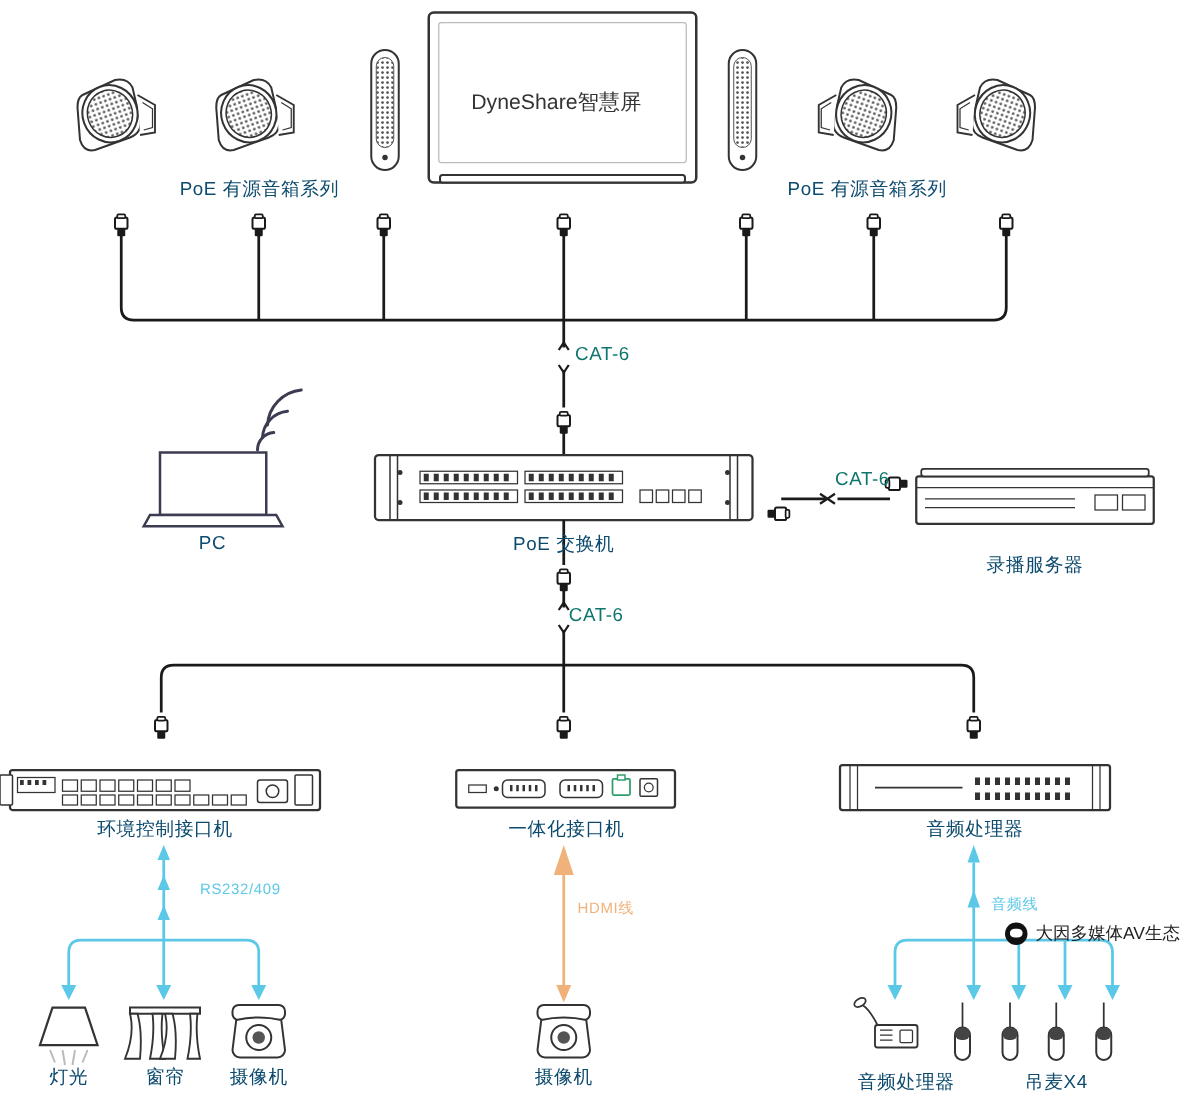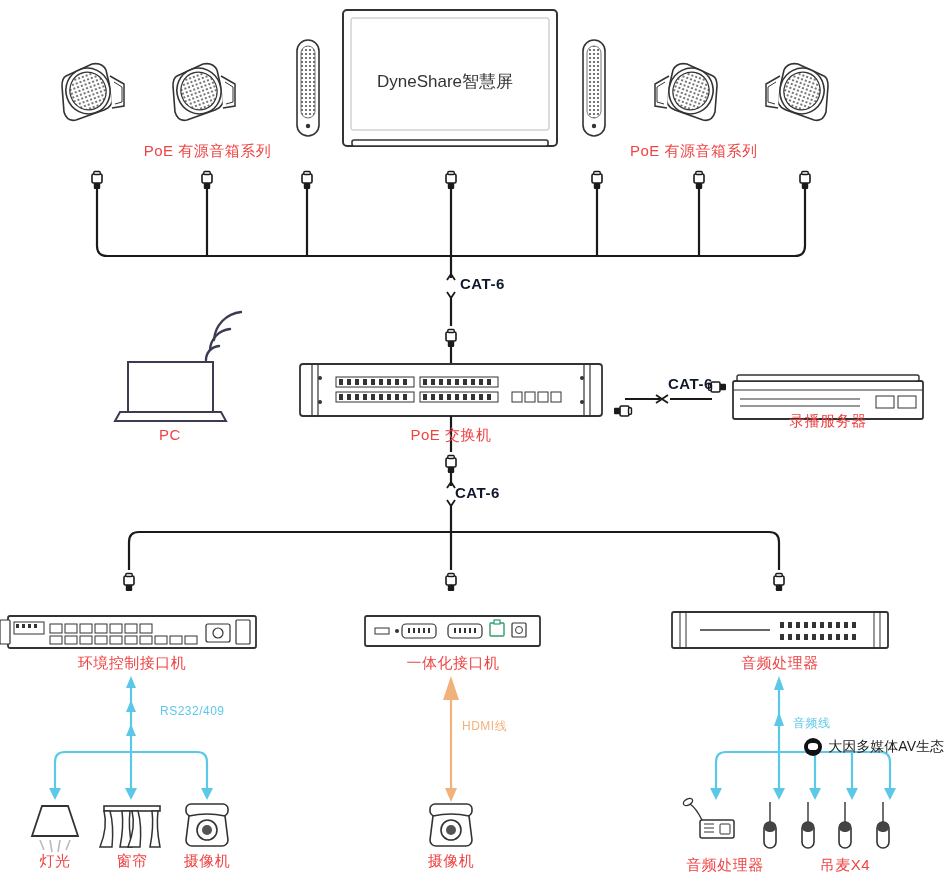--- a/index.html
+++ b/index.html
@@ -9,26 +9,26 @@
     font-family:"Liberation Sans", sans-serif;
     color:#222;
     position:relative;
     overflow:hidden;
   }
   .stage{position:absolute;left:0;top:0;width:950px;height:772px;}
   svg.layer{position:absolute;left:0;top:0;width:950px;height:878px;}
   .lbl{
     position:absolute;
     font-size:15px;
-    color:#ef4444;
+    color:#0c4a6e;
     white-space:nowrap;
     text-align:center;
     letter-spacing:0.5px;
   }
-  .lbl.cat{font-size:15px;color:#0f172a;font-weight:bold;}
+  .lbl.cat{font-size:15px;color:#0f766e;}
   .lbl.blue{color:#5bc8e8;font-size:12px;}
   .lbl.orange{color:#f0b27a;font-size:12px;}
   .screen-text{
     position:absolute;
     font-size:17px;
     color:#333;
     white-space:nowrap;
   }
   .wm{
     position:absolute;
@@ -451,21 +451,21 @@
 
 <div class="lbl" style="left:0px;top:142px;width:415px;">PoE 有源音箱系列</div>
 <div class="lbl" style="left:500px;top:142px;width:915px;text-align:left;padding-left:130px;box-sizing:border-box;">PoE 有源音箱系列</div>
 
 <div class="lbl cat" style="left:460px;top:275px;">CAT-6</div>
 <div class="lbl cat" style="left:668px;top:375px;">CAT-6</div>
 <div class="lbl cat" style="left:455px;top:484px;">CAT-6</div>
 
 <div class="lbl" style="left:120px;top:426px;width:100px;">PC</div>
 <div class="lbl" style="left:371px;top:426px;width:160px;">PoE 交换机</div>
-<div class="lbl" style="left:748px;top:412px;width:160px;font-family:Liberation Serif, serif;">录播服务器</div>
+<div class="lbl" style="left:748px;top:443px;width:160px;font-family:Liberation Serif, serif;">录播服务器</div>
 
 <div class="lbl" style="left:52px;top:654px;width:160px;">环境控制接口机</div>
 <div class="lbl" style="left:373px;top:654px;width:160px;">一体化接口机</div>
 <div class="lbl" style="left:700px;top:654px;width:160px;">音频处理器</div>
 
 <div class="lbl blue" style="left:160px;top:704px;">RS232/409</div>
 <div class="lbl orange" style="left:462px;top:718px;text-align:right;">HDMI线</div>
 <div class="lbl blue" style="left:793px;top:704px;margin-top:11px;">音频线</div>
 
 <div class="lbl" style="left:15px;top:852px;width:80px;">灯光</div>

